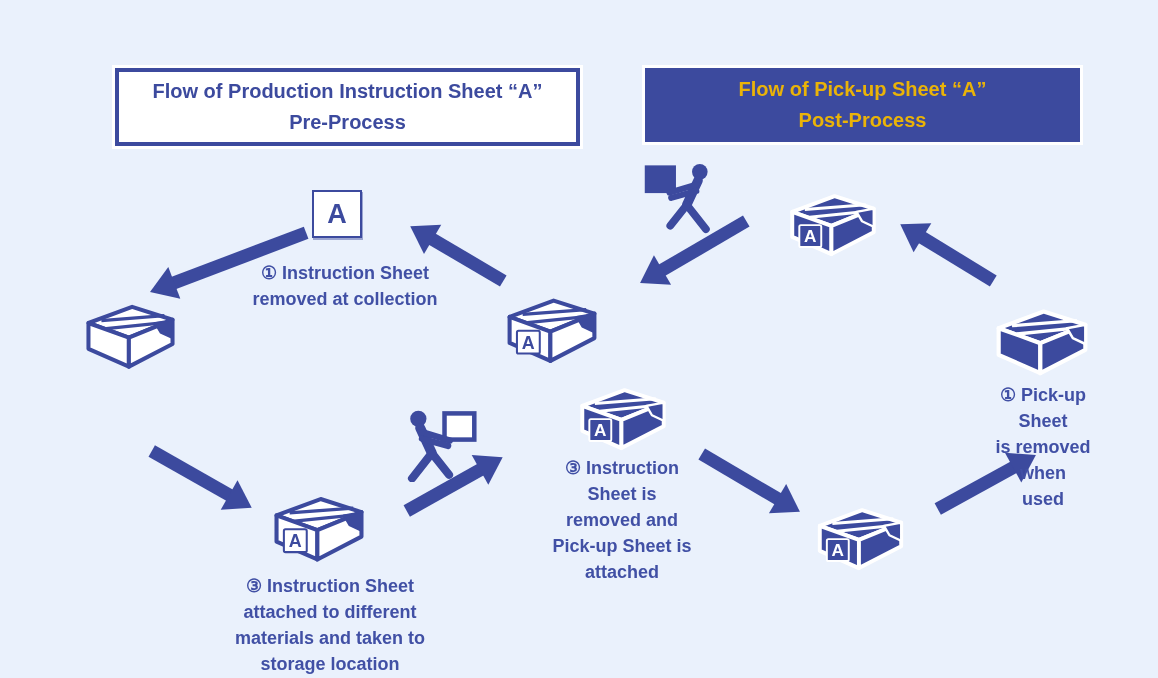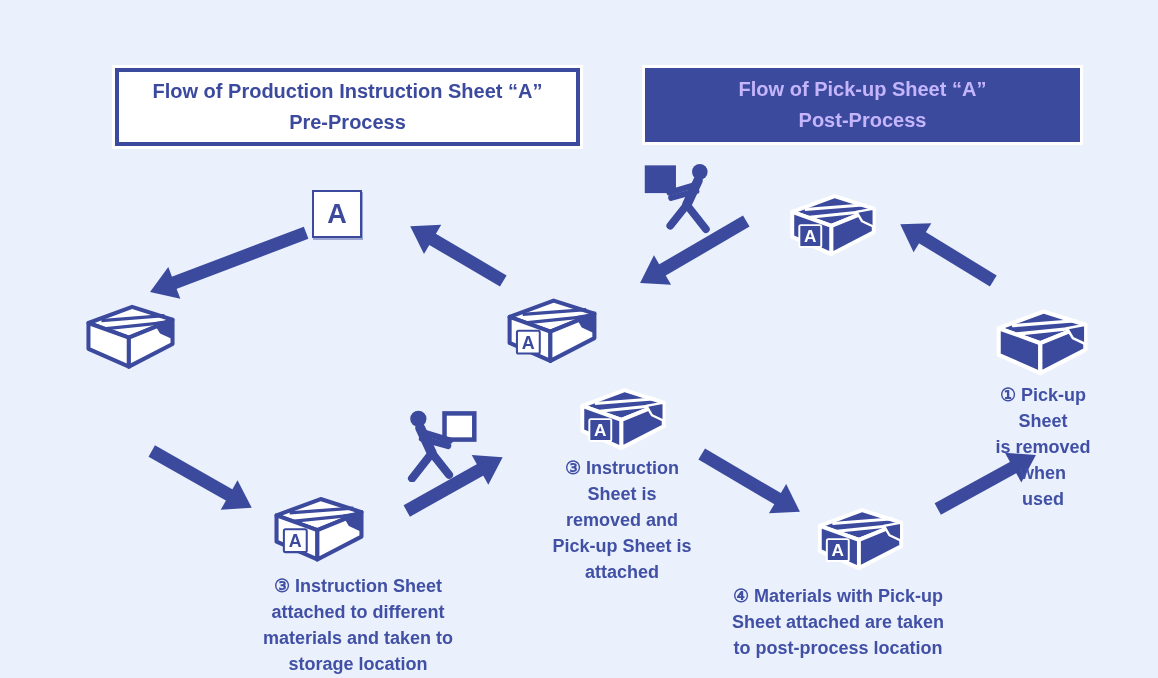--- a/index.html
+++ b/index.html
@@ -18,21 +18,21 @@
     position:absolute;display:flex;align-items:center;justify-content:center;
     text-align:center;white-space:pre-line;font-size:20px;line-height:1.55;
     box-shadow:0 0 0 3px #fff;
   }
   .title-box.pre{
     left:115px;top:68px;width:457px;height:70px;
     background:#fff;border:4px solid var(--blue);color:var(--blue);
   }
   .title-box.post{
     left:645px;top:68px;width:435px;height:74px;
-    background:var(--blue);color:#c4b5fd;
+    background:var(--blue);color:#eab308;
   }
   
   .caption{
     position:absolute;transform:translateX(-50%);
     white-space:pre-line;text-align:center;
     font-size:18px;line-height:26px;color:var(--text);
   }
   
   .sheet{
     position:absolute;left:312px;top:190px;width:46px;height:44px;
@@ -225,29 +225,28 @@
     </div>
   <div class="arrow" style="left:936px;top:493px;width:114px;transform:rotate(-28.8deg);">
       <div class="shaft"></div>
       <div class="head"></div>
     </div>
   <div class="arrow" style="left:700px;top:436px;width:116px;transform:rotate(30.5deg);">
       <div class="shaft"></div>
       <div class="head"></div>
     </div>
 
-  <div class="caption" style="left:330px;top:573px;margin-left:28px;">③ Instruction Sheet
+  <div class="caption" style="left:345px;top:260px;">① Instruction Sheet
+removed at collection</div>
+  <div class="caption" style="left:330px;top:573px;">③ Instruction Sheet
 attached to different
 materials and taken to
 storage location</div>
   <div class="caption" style="left:622px;top:455px;">③ Instruction
 Sheet is
 removed and
 Pick-up Sheet is
 attached</div>
   <div class="caption" style="left:1043px;top:382px;">① Pick-up Sheet
 is removed when
 used</div>
-  <div class="caption" style="left:838px;top:583px;">④ Materials with Pick-up
-Sheet attached are taken
-to post-process location</div>
 
 </div>
 
 </body></html>

